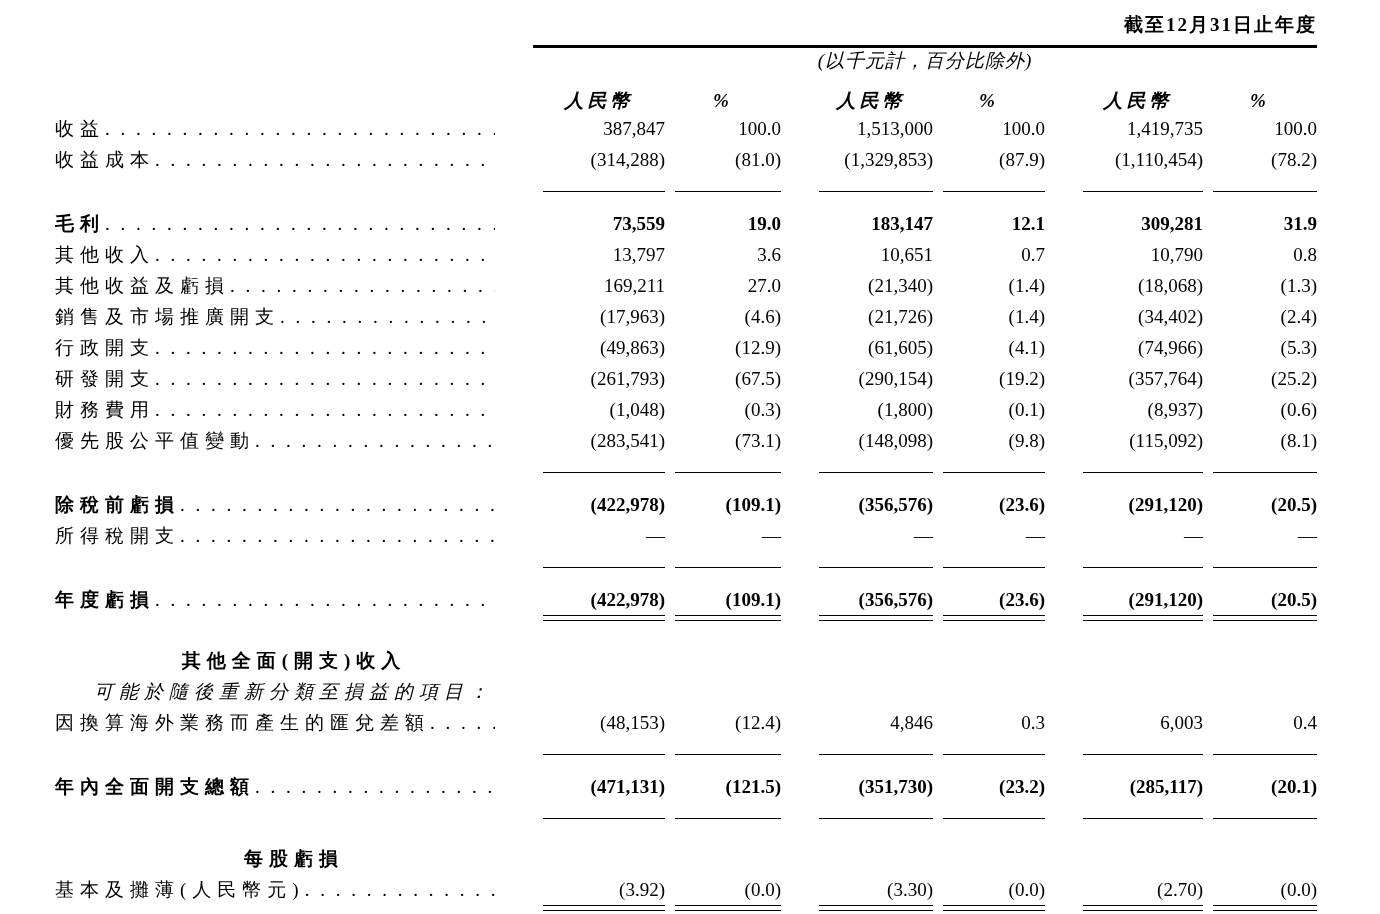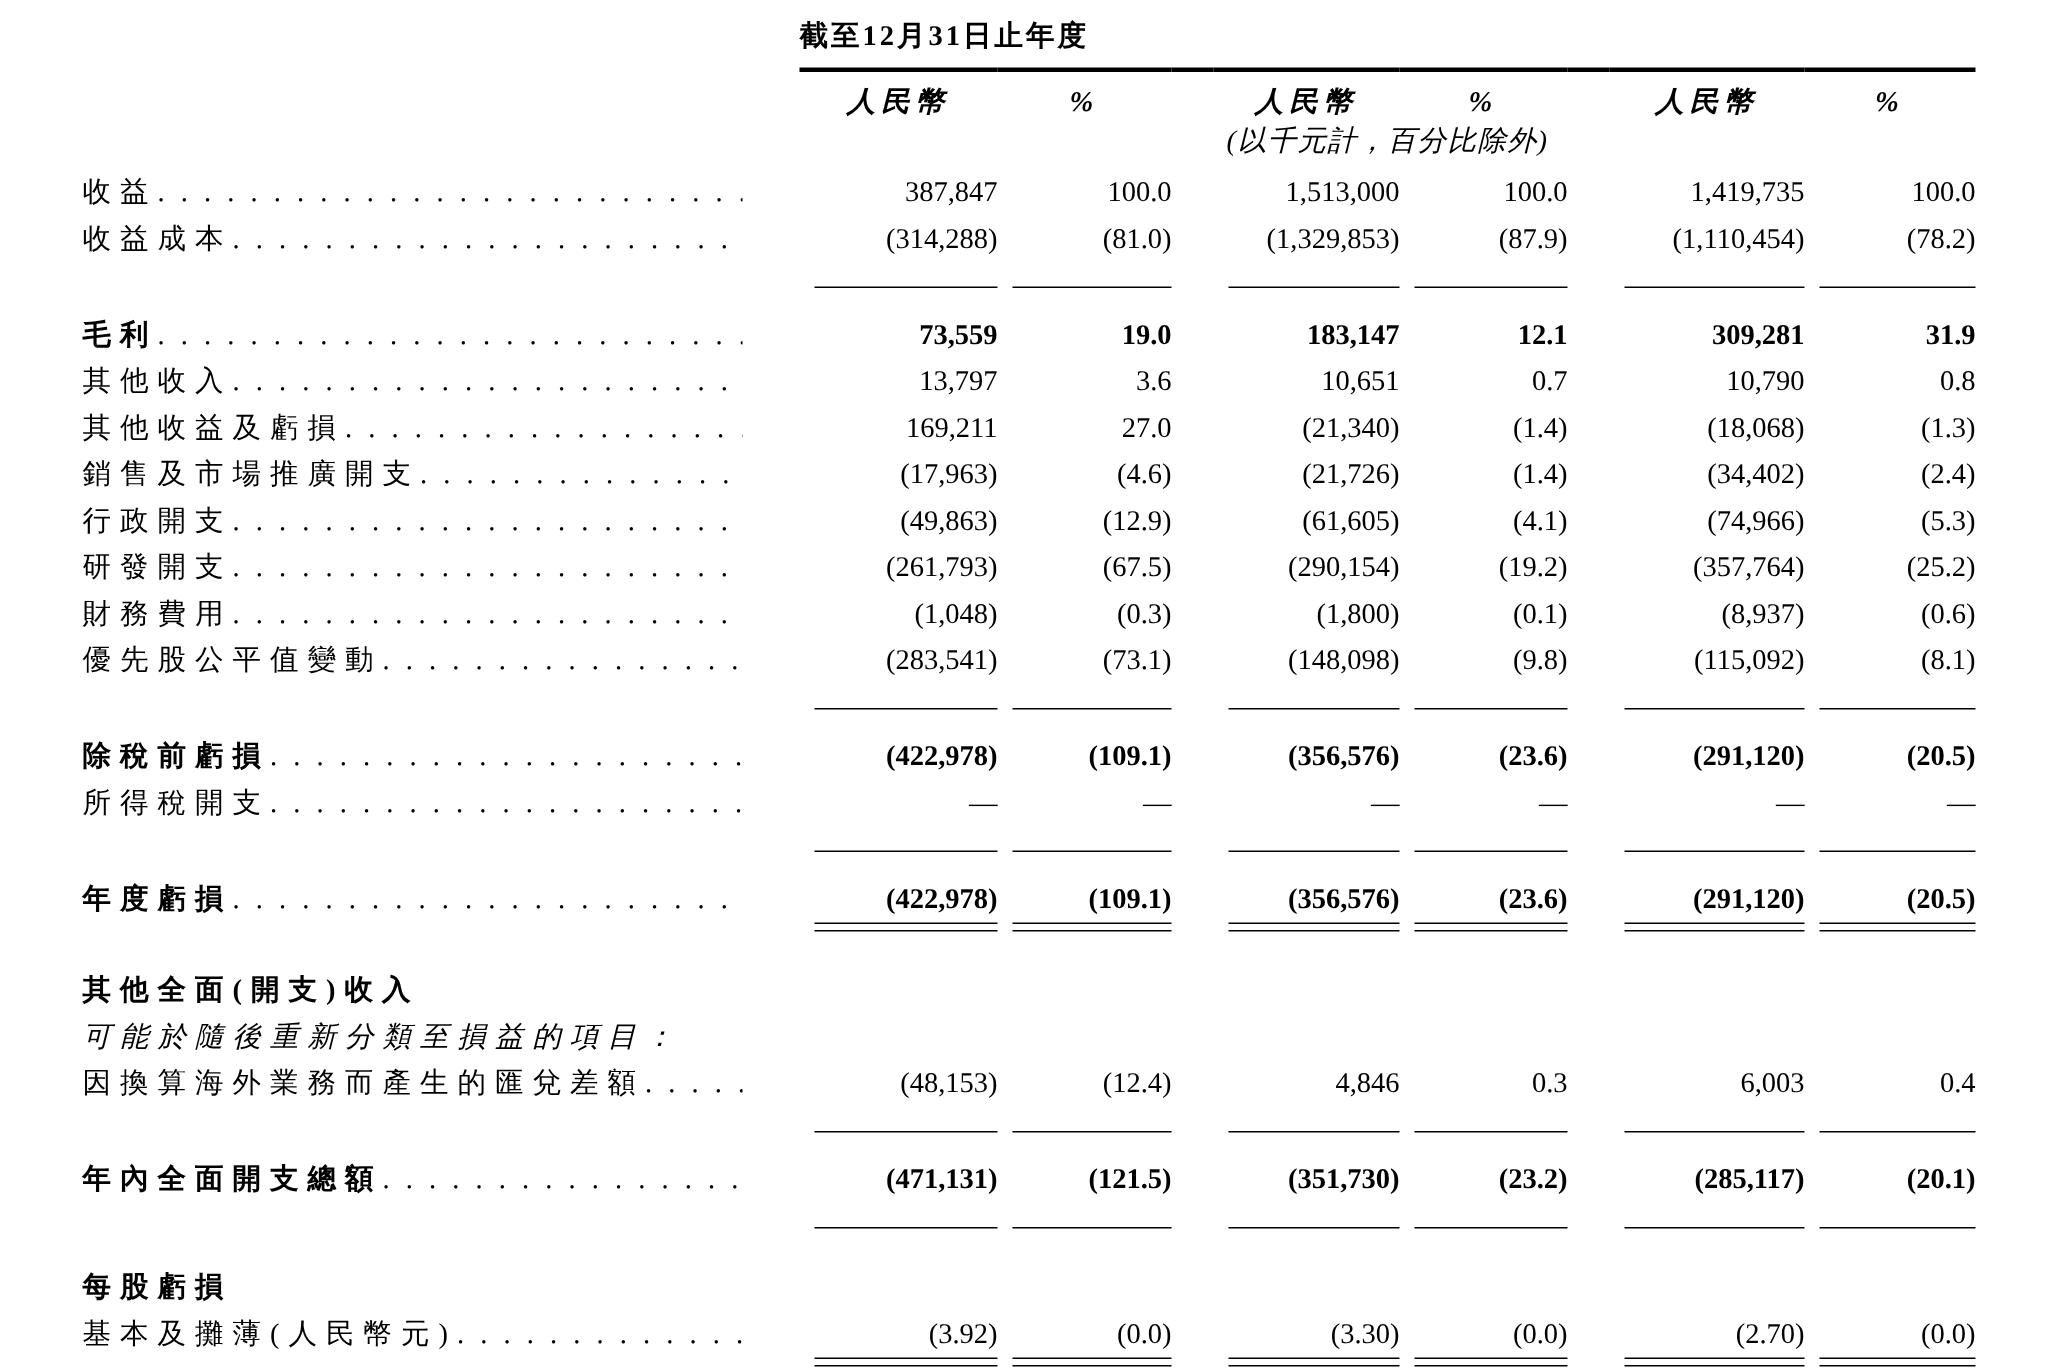--- a/index.html
+++ b/index.html
@@ -6,34 +6,34 @@
   body{
     width:1380px;height:914px;box-sizing:border-box;
     padding:14px 0 0 55px;overflow:hidden;
     font-family:"Liberation Serif","DejaVu Serif",serif;
     color:#000;font-size:19px;
   }
   table{border-collapse:collapse;table-layout:fixed;width:1262px;}
   td{padding:4px 0 5px;vertical-align:baseline;line-height:22px;}
   
   td.period{
-    text-align:left;font-weight:bold;letter-spacing:2px;
+    text-align:right;font-weight:bold;letter-spacing:2px;
     padding:0 0 9px;border-bottom:3px solid #000;margin-top:24px;
   }
   td.yr{
     text-align:center;font-weight:bold;padding:9px 0 10px;
     border-bottom:2.5px solid #000;
   }
   td.cur{
     text-align:center;font-weight:bold;font-style:italic;
     letter-spacing:4px;padding:10px 0 2px;
   }
   td.note{text-align:center;font-style:italic;padding:2px 0 8px;letter-spacing:1px;}
   
-  .lc{display:flex;align-items:baseline;}
+  .lc{display:flex;align-items:baseline;justify-content:center;}
   .lbl{letter-spacing:6px;white-space:nowrap;}
   .dots{
     flex:1;overflow:hidden;white-space:nowrap;
     margin:0 38px 0 0;font-weight:normal;
   }
   .dots::after{
     content:". . . . . . . . . . . . . . . . . . . . . . . . . . . . . . . . . . . . . . . . . . . . . . . . . . . . . . . . . . . .";
     letter-spacing:3px;
   }
   tr.ind .lc{padding-left:33px;}
@@ -72,36 +72,36 @@
 
   <tbody>
       <tr>
     <td></td>
     <td class="period" colspan="8">截至12月31日止年度</td>
   </tr>
 
 
   <tr>
     <td></td>
+    <td class="note" colspan="8">(以千元計，百分比除外)</td>
+  </tr>
+
+  <tr>
+    <td></td>
     <td class="cur">人民幣</td>
     <td class="cur">%</td>
     <td></td>
     <td class="cur">人民幣</td>
     <td class="cur">%</td>
     <td></td>
     <td class="cur">人民幣</td>
     <td class="cur">%</td>
   </tr>
 
   <tr>
-    <td></td>
-    <td class="note" colspan="8">(以千元計，百分比除外)</td>
-  </tr>
-
-  <tr>
     <td>
           <div class="lc">
             <span class="lbl">收益</span>
             <span class="dots"></span>
           </div>
         </td>
     <td class="num"><span class="v">387,847</span></td>
     <td class="num"><span class="v">100.0</span></td>
     <td></td>
     <td class="num"><span class="v">1,513,000</span></td>

